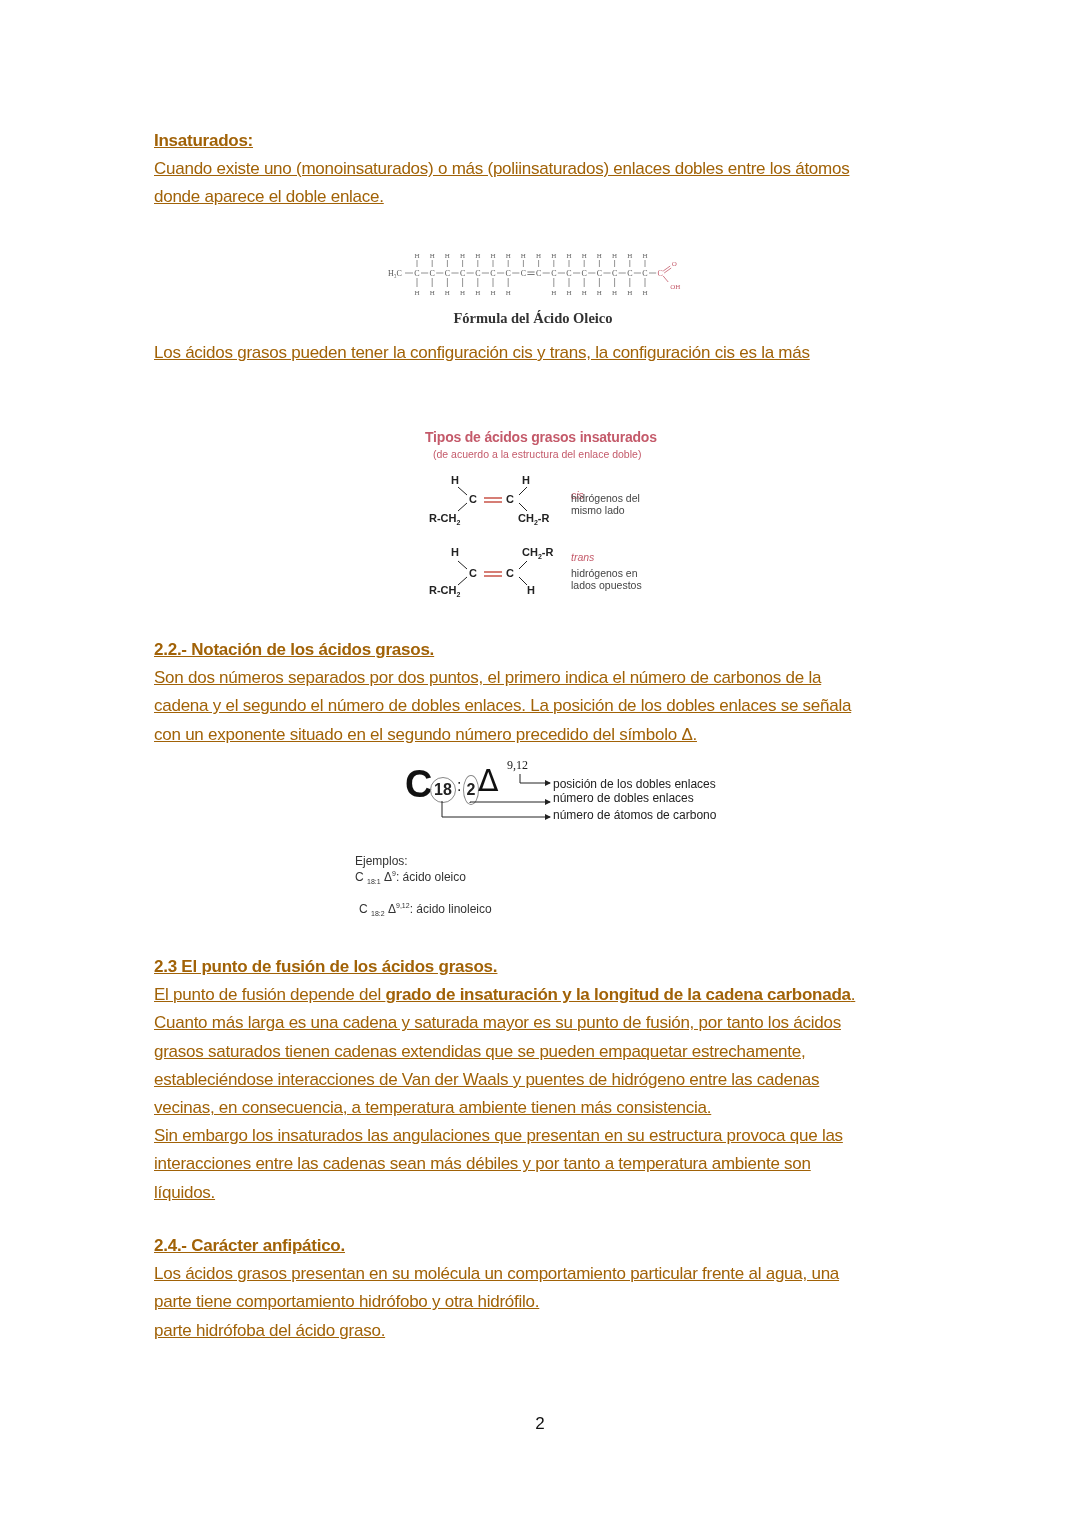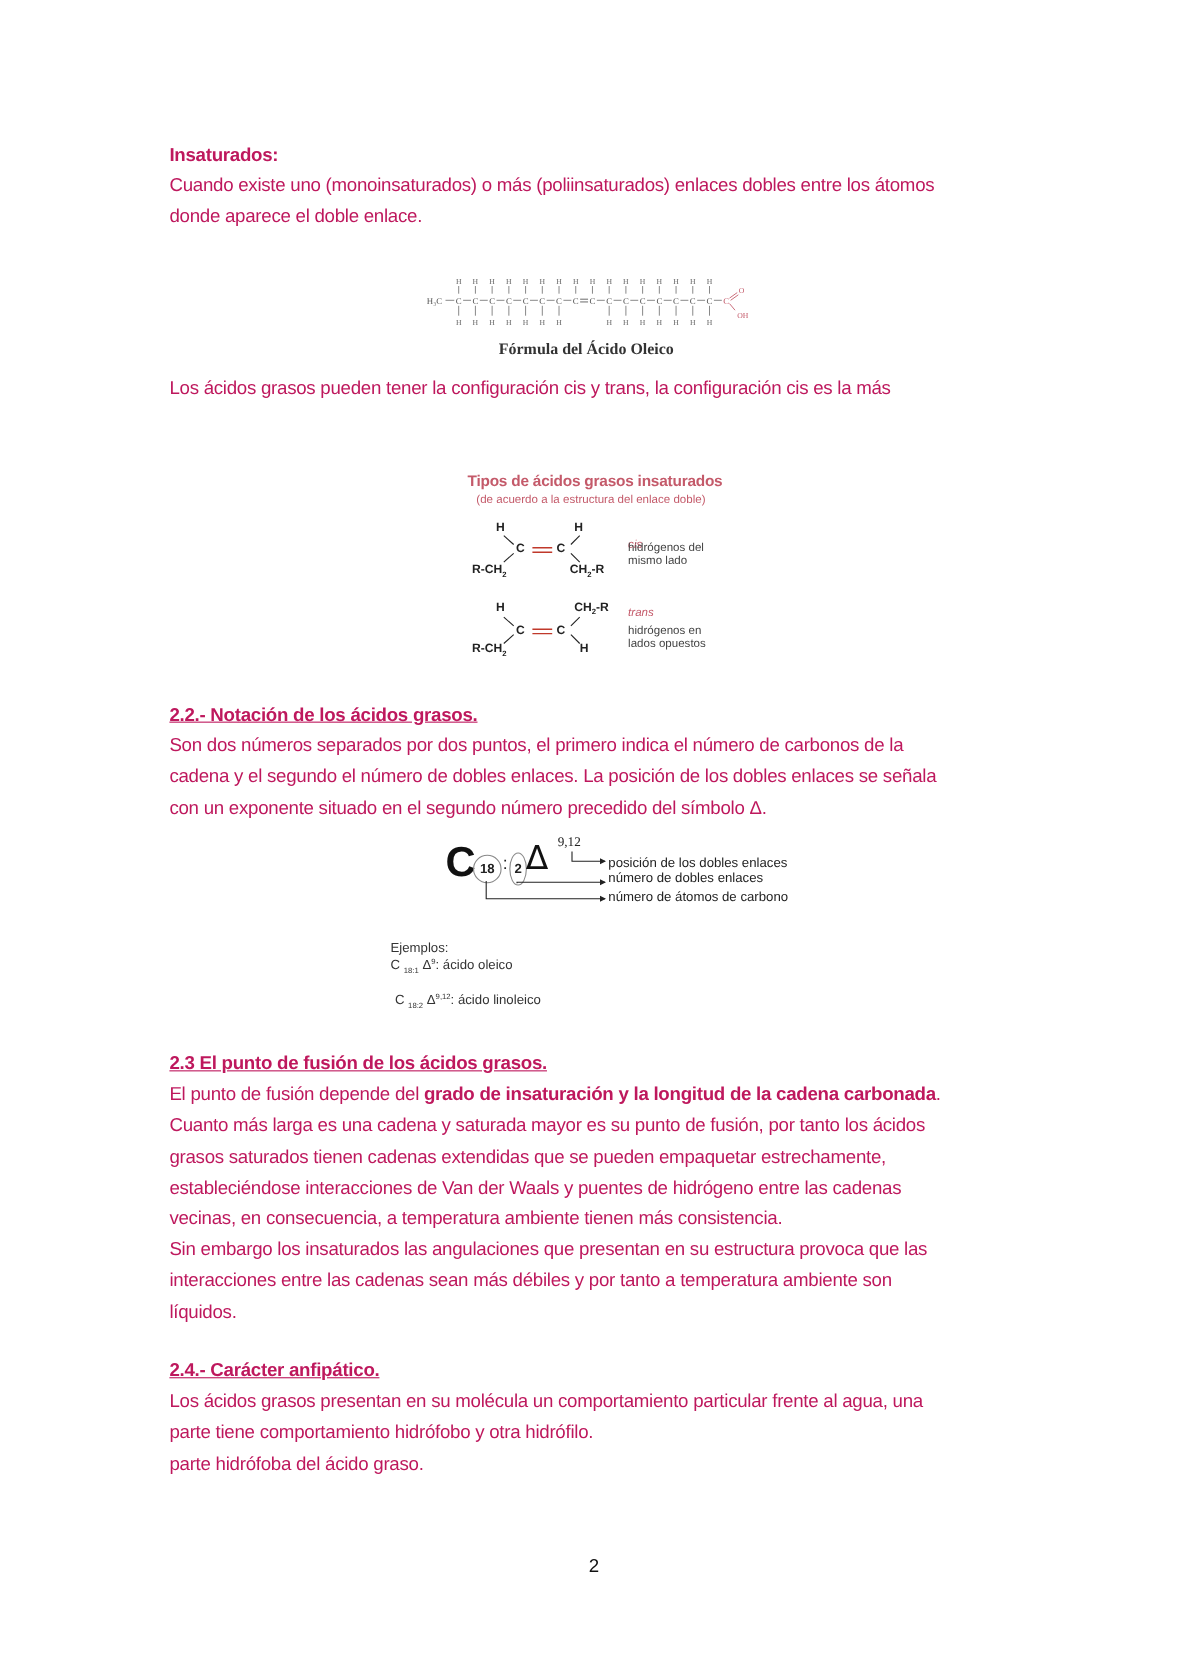--- a/index.html
+++ b/index.html
@@ -1,21 +1,21 @@
 <!DOCTYPE html>
 <html><head>
 <meta charset="utf-8">
 <style>
   html, body { margin: 0; padding: 0; background: #ffffff; }
   body { width: 1080px; height: 1527px; position: relative; overflow: hidden;
          font-family: "Liberation Sans", sans-serif; color: #111; }
   .page { position: absolute; left: 0; top: 0; width: 1080px; height: 1527px; }
   .text { position: absolute; left: 154px; width: 790px;
           font-family: "Liberation Sans", sans-serif; font-size: 17px;
-          line-height: 28.2px; letter-spacing: -0.25px; color: #be185d; }
+          line-height: 28.2px; letter-spacing: -0.25px; color: #a16207; text-decoration: underline; }
   .text p { margin: 0; }
   .bold { font-weight: bold; }
   .heading { font-weight: bold; text-decoration: underline; }
 
   
   .fig-oleic { position: absolute; left: 383px; top: 248px; width: 300px; height: 84px; }
   .fig-oleic .caption { position: absolute; left: 0; width: 100%; top: 62px; text-align: center;
         font-family: "Liberation Serif", serif; font-size: 14.5px; color: #333; font-weight: bold; }
 
   
@@ -23,21 +23,21 @@
   .fig-cistrans .t1 { position: absolute; left: 7px; top: 2px; font-size: 14px; font-weight: bold; color: #c45a6a; letter-spacing: -0.2px; white-space: nowrap; }
   .fig-cistrans .t2 { position: absolute; left: 15px; top: 21px; font-size: 10.5px; color: #c45a6a; white-space: nowrap; }
   .fig-cistrans .lbl { position: absolute; font-size: 11px; font-weight: bold; color: #222; white-space: nowrap; }
   .fig-cistrans .lbl sub { font-size: 7px; }
   .fig-cistrans .kind { position: absolute; font-size: 10.5px; font-style: italic; color: #c45a6a; }
   .fig-cistrans .desc { position: absolute; font-size: 10.5px; color: #444; line-height: 12px; width: 90px; }
 
   
   .fig-notation { position: absolute; left: 345px; top: 755px; width: 390px; height: 170px; }
   .fig-notation .bigC { position: absolute; left: 60px; top: 8px; font-size: 38px; font-weight: bold; color: #111; }
-  .fig-notation .oval { position: absolute; border: 1px solid #888; border-radius: 50%; font-size: 12px; font-weight: bold; text-align: center; color: #222; }
+  .fig-notation .oval { position: absolute; border: 1px solid #888; border-radius: 50%; font-size: 16px; font-weight: bold; text-align: center; color: #222; }
   .fig-notation .colon { position: absolute; left: 112px; top: 22px; font-size: 16px; color: #222; }
   .fig-notation .delta { position: absolute; left: 133px; top: 8px; font-size: 30px; color: #111; font-family: "DejaVu Sans", sans-serif; }
   .fig-notation .pos { position: absolute; left: 162px; top: 3px; font-size: 12px; font-family: "Liberation Serif", serif; color: #222; }
   .fig-notation .ann { position: absolute; left: 208px; font-size: 12px; color: #222; white-space: nowrap; }
   .fig-notation .ex { position: absolute; font-size: 12px; color: #333; white-space: nowrap; }
   .fig-notation .ex sub { font-size: 7px; }
   .fig-notation .ex sup { font-size: 7px; }
 
   .page-number { position: absolute; left: 0; width: 1080px; top: 1414px; text-align: center;
                  font-size: 17px; color: #111; }

